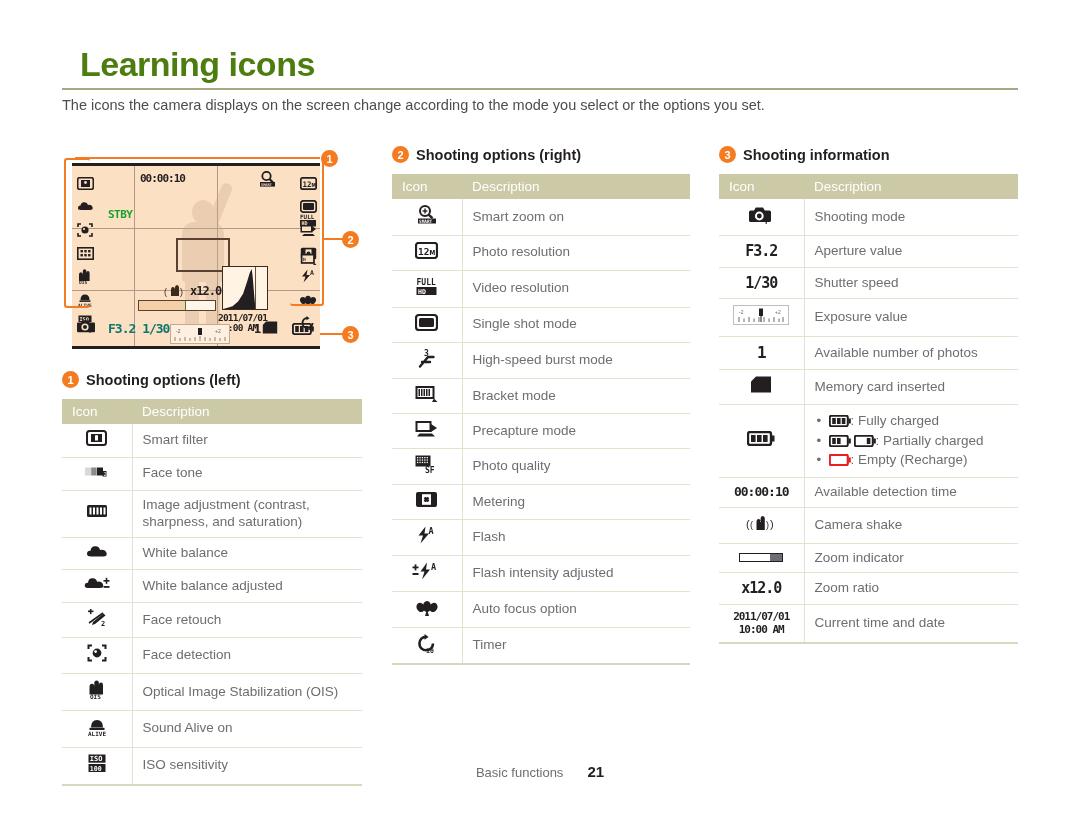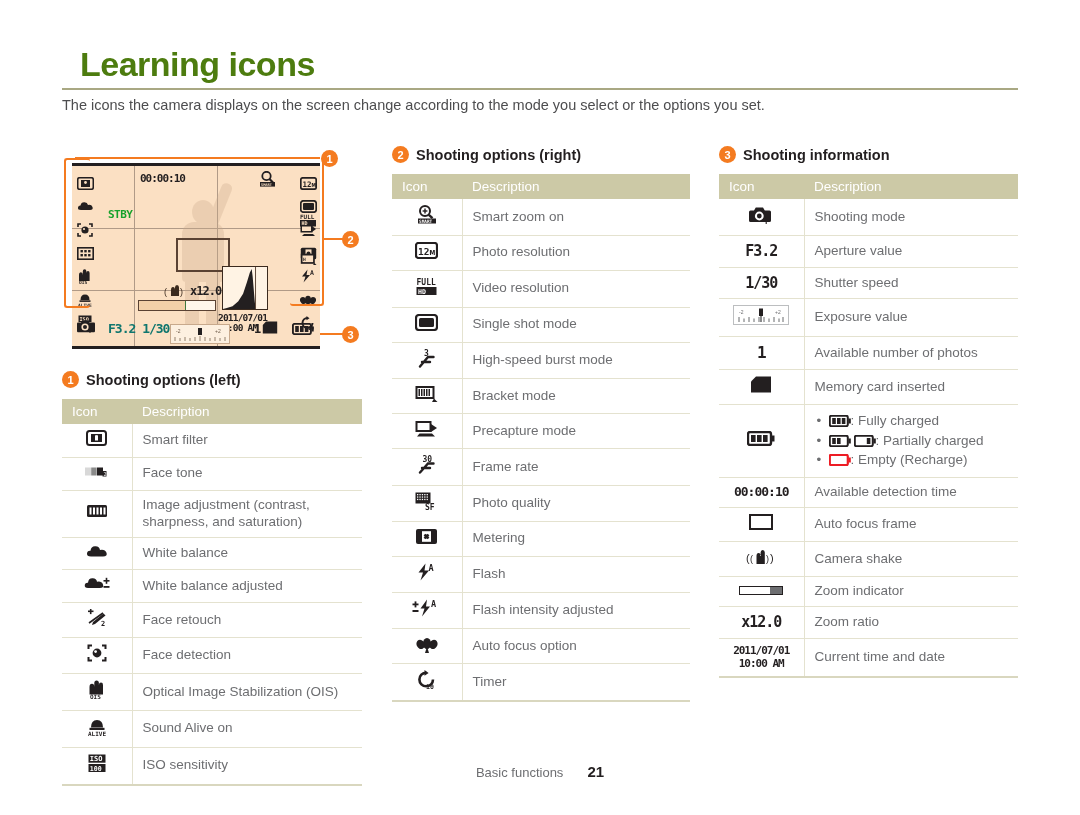--- a/index.html
+++ b/index.html
@@ -568,27 +568,20 @@
       <td>Bracket mode</td>
     </tr>
     <tr>
       <td class="cell-icon"><svg width="23" height="17" viewBox="0 0 23 17">
             <rect x="0.5" y="1" width="16" height="11" fill="#231f20"></rect>
             <rect x="2.5" y="3" width="12" height="7" fill="#fff"></rect>
             <path d="M4.5 13.5 L17 13.5 L20 16.5 L2 16.5 Z" fill="#231f20"></path>
             <path d="M16 4 L22 8 L16 12 Z" fill="#231f20"></path>
           </svg></td>
       <td>Precapture mode</td>
-    </tr>
-    <tr>
-      <td class="cell-icon"><svg width="20" height="19" viewBox="0 0 20 19">
-            <text x="5.5" y="7" font-size="8" font-weight="bold" fill="#231f20" font-family="monospace">30</text>
-            <path d="M3 17.5 L11 8.5 L16.5 8.5 M5 13 L13 13" stroke="#231f20" stroke-width="2.4" fill="none" stroke-linecap="round"></path>
-          </svg></td>
-      <td>Frame rate</td>
     </tr>
     <tr>
       <td class="cell-icon"><svg width="23" height="18" viewBox="0 0 23 18">
             <rect x="0.5" y="0.5" width="15" height="11" fill="#231f20"></rect>
             <g fill="#fff">
               <rect x="2" y="2" width="1.3" height="1.3"></rect>
               <rect x="4.4" y="2" width="1.3" height="1.3"></rect>
               <rect x="6.8" y="2" width="1.3" height="1.3"></rect>
               <rect x="9.2" y="2" width="1.3" height="1.3"></rect>
               <rect x="11.6" y="2" width="1.3" height="1.3"></rect>
@@ -770,24 +763,20 @@
               </svg><span>: Empty (Recharge)</span>
           </li>
         </ul>
       </td>
     </tr>
     <tr>
       <td class="cell-icon mono" style="font-size:13px;">00:00:10</td>
       <td>Available detection time</td>
     </tr>
     <tr>
-      <td class="cell-icon"><span class="afframe-ic"></span></td>
-      <td>Auto focus frame</td>
-    </tr>
-    <tr>
       <td class="cell-icon"><svg width="30" height="18" viewBox="0 0 30 18">
             <text x="0" y="14" font-size="11" fill="#231f20">(</text>
             <text x="4" y="14" font-size="9" fill="#231f20">(</text>
             <path d="M10.5 16 L10.5 8 Q10.5 5 12.6 5 Q14.6 5 14.6 8 L14.6 4.5 Q14.6 2 16.7 2 Q18.8 2 18.8 4.5 L18.8 16 Z" fill="#231f20"></path>
             <text x="20" y="14" font-size="9" fill="#231f20">)</text>
             <text x="24" y="14" font-size="11" fill="#231f20">)</text>
           </svg></td>
       <td>Camera shake</td>
     </tr>
     <tr>

